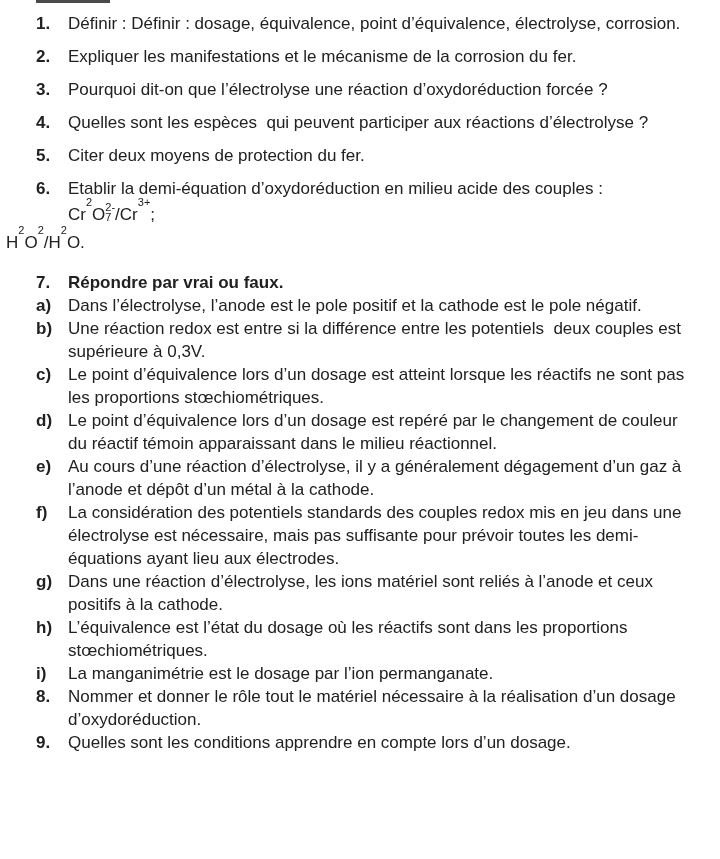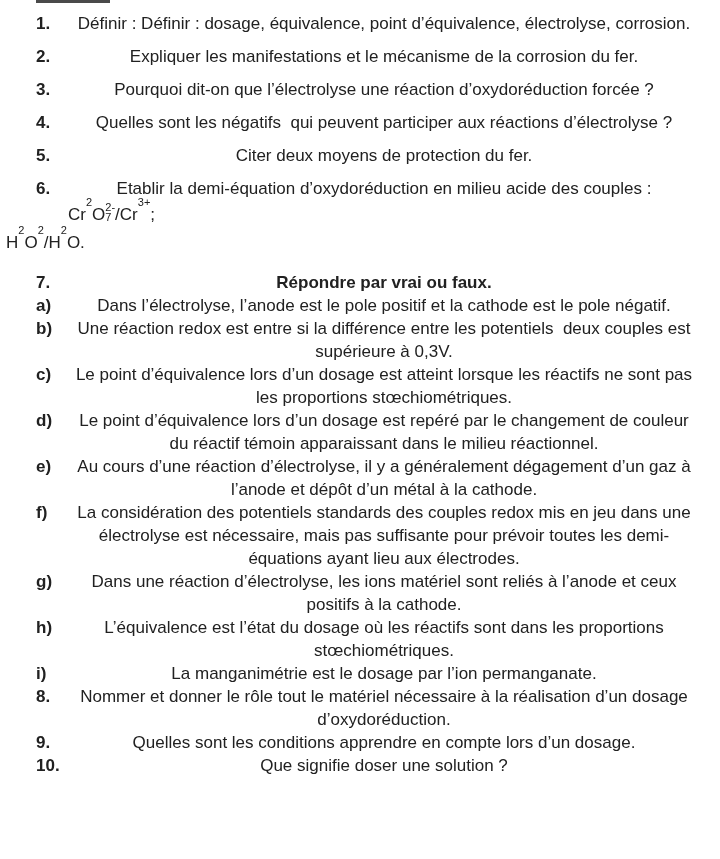--- a/index.html
+++ b/index.html
@@ -6,21 +6,21 @@
   body{
     width:720px;height:859px;overflow:hidden;
     font-family:"Liberation Sans","DejaVu Sans",sans-serif;
     color:#212121;font-size:17px;
   }
   .page{position:relative;width:720px;height:859px;background:#fff;}
   .top-rule{position:absolute;left:36px;top:0;width:74px;height:3px;background:#4a4a4a;}
   .content{padding:11px 20px 0 36px;}
   .row{display:flex;align-items:flex-start;}
   .marker{flex:0 0 32px;font-weight:700;white-space:nowrap;}
-  .itext{flex:1 1 auto;white-space:pre-wrap;text-align:center;}
+  .itext{flex:1 1 auto;white-space:pre-wrap;}
   .para .row{line-height:26px;margin-bottom:7px;}
   .tight .row{line-height:23px;margin-bottom:0;}
   .bold-text{font-weight:700;}
   .q6text{margin-bottom:0 !important;}
   .formula-row{padding-left:32px;line-height:30px;margin-bottom:2px !important;}
   .water-row{margin-left:-32px;padding-left:2px;line-height:26px;margin-bottom:15px !important;}
   .formula sub{font-size:11px;vertical-align:-5px;line-height:0;}
   .formula sup{font-size:11px;vertical-align:7px;line-height:0;}
   .stack{display:inline-flex;flex-direction:column;align-items:flex-start;
          font-size:11px;line-height:10px;vertical-align:-6px;}
@@ -42,21 +42,21 @@
       <div class="row">
         <span class="marker">2.</span>
         <span class="itext">Expliquer les manifestations et le mécanisme de la corrosion du fer.</span>
       </div>
       <div class="row">
         <span class="marker">3.</span>
         <span class="itext">Pourquoi dit-on que l’électrolyse une réaction d’oxydoréduction forcée ?</span>
       </div>
       <div class="row">
         <span class="marker">4.</span>
-        <span class="itext">Quelles sont les négatifs  qui peuvent participer aux réactions d’électrolyse ?</span>
+        <span class="itext">Quelles sont les espèces  qui peuvent participer aux réactions d’électrolyse ?</span>
       </div>
       <div class="row">
         <span class="marker">5.</span>
         <span class="itext">Citer deux moyens de protection du fer.</span>
       </div>
       <div class="row q6text">
         <span class="marker">6.</span>
         <span class="itext">Etablir la demi-équation d’oxydoréduction en milieu acide des couples :</span>
       </div>
       <div class="row formula-row formula">
@@ -124,20 +124,16 @@
         <span class="itext">La manganimétrie est le dosage par l’ion permanganate.</span>
       </div>
       <div class="row">
         <span class="marker">8.</span>
         <span class="itext">Nommer et donner le rôle tout le matériel nécessaire à la réalisation d’un dosage d’oxydoréduction.</span>
       </div>
       <div class="row">
         <span class="marker">9.</span>
         <span class="itext">Quelles sont les conditions apprendre en compte lors d’un dosage.</span>
       </div>
-      <div class="row">
-        <span class="marker">10.</span>
-        <span class="itext">Que signifie doser une solution ?</span>
-      </div>
     </div>
 
   </div>
 </div>
 
 </body></html>

